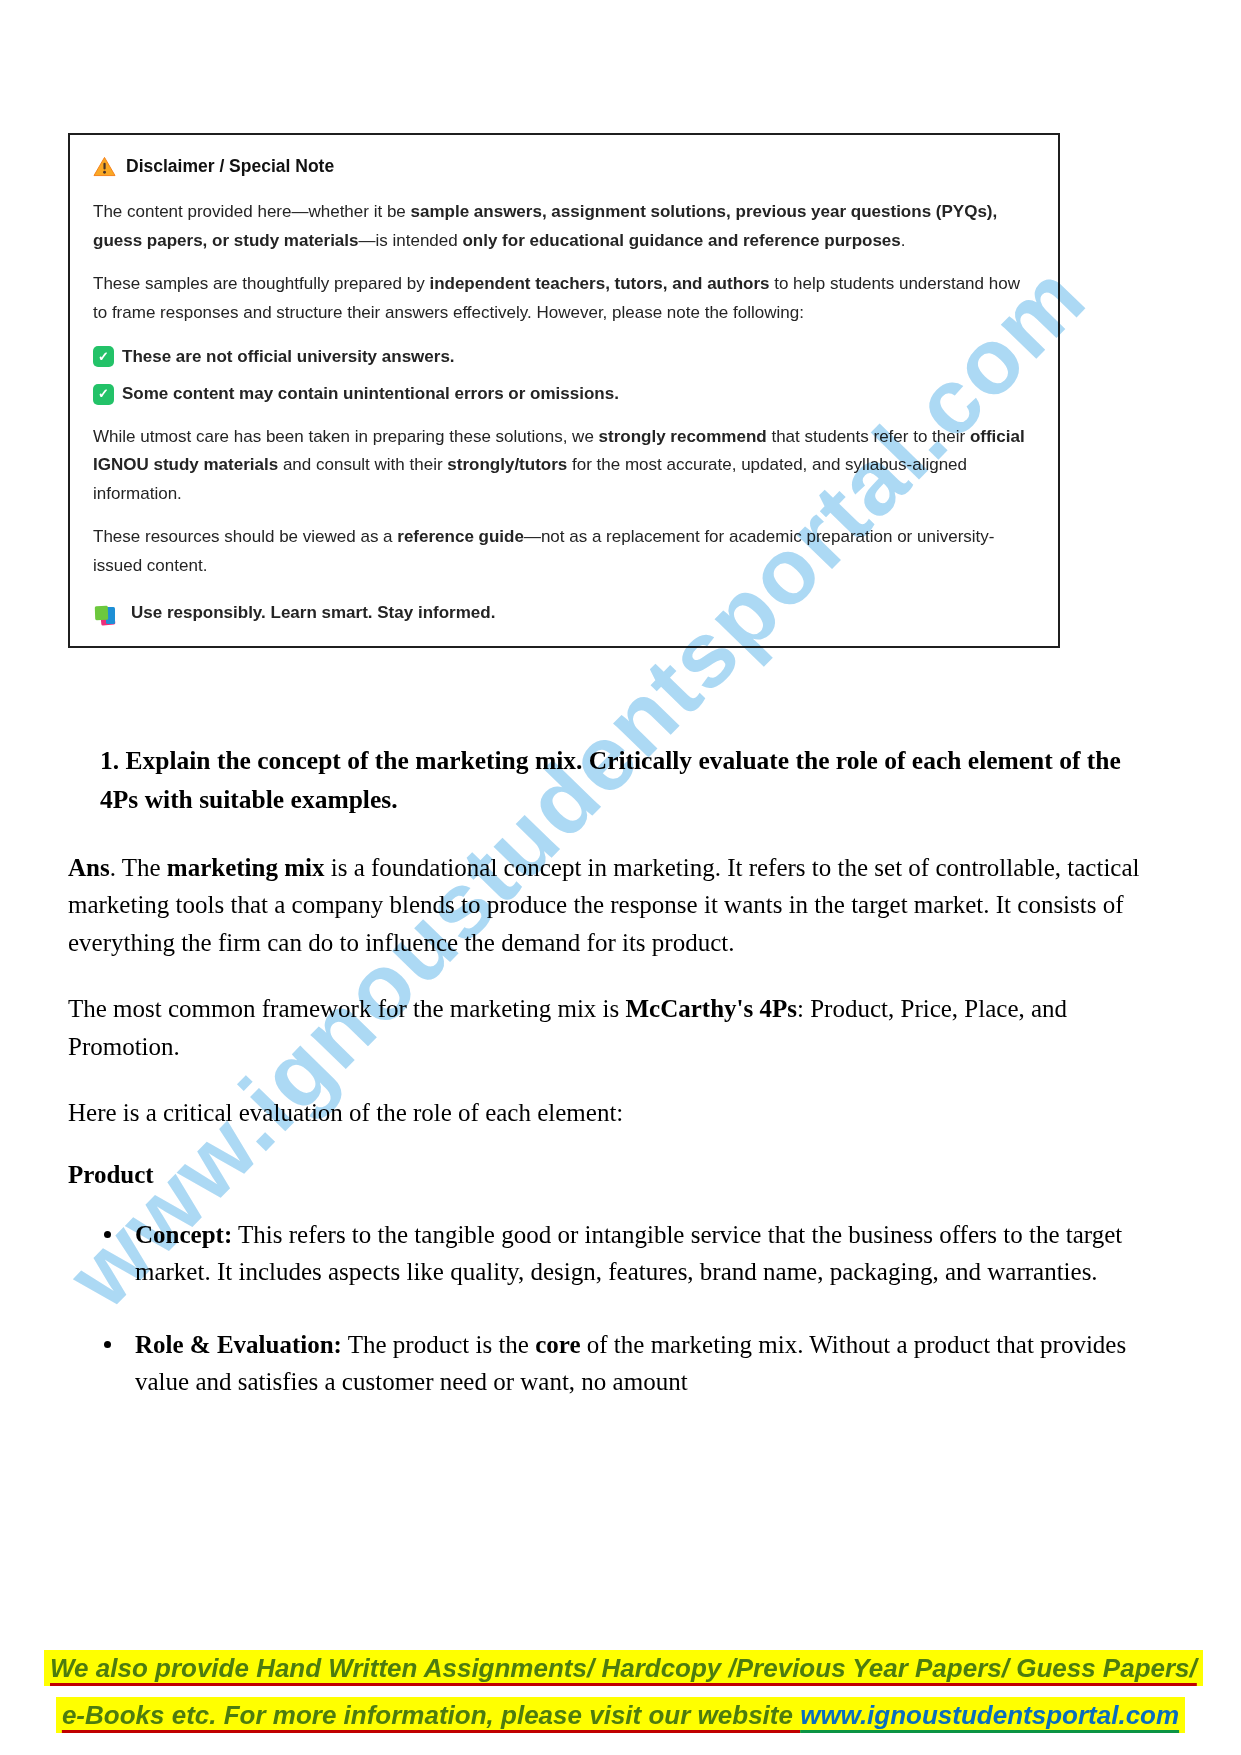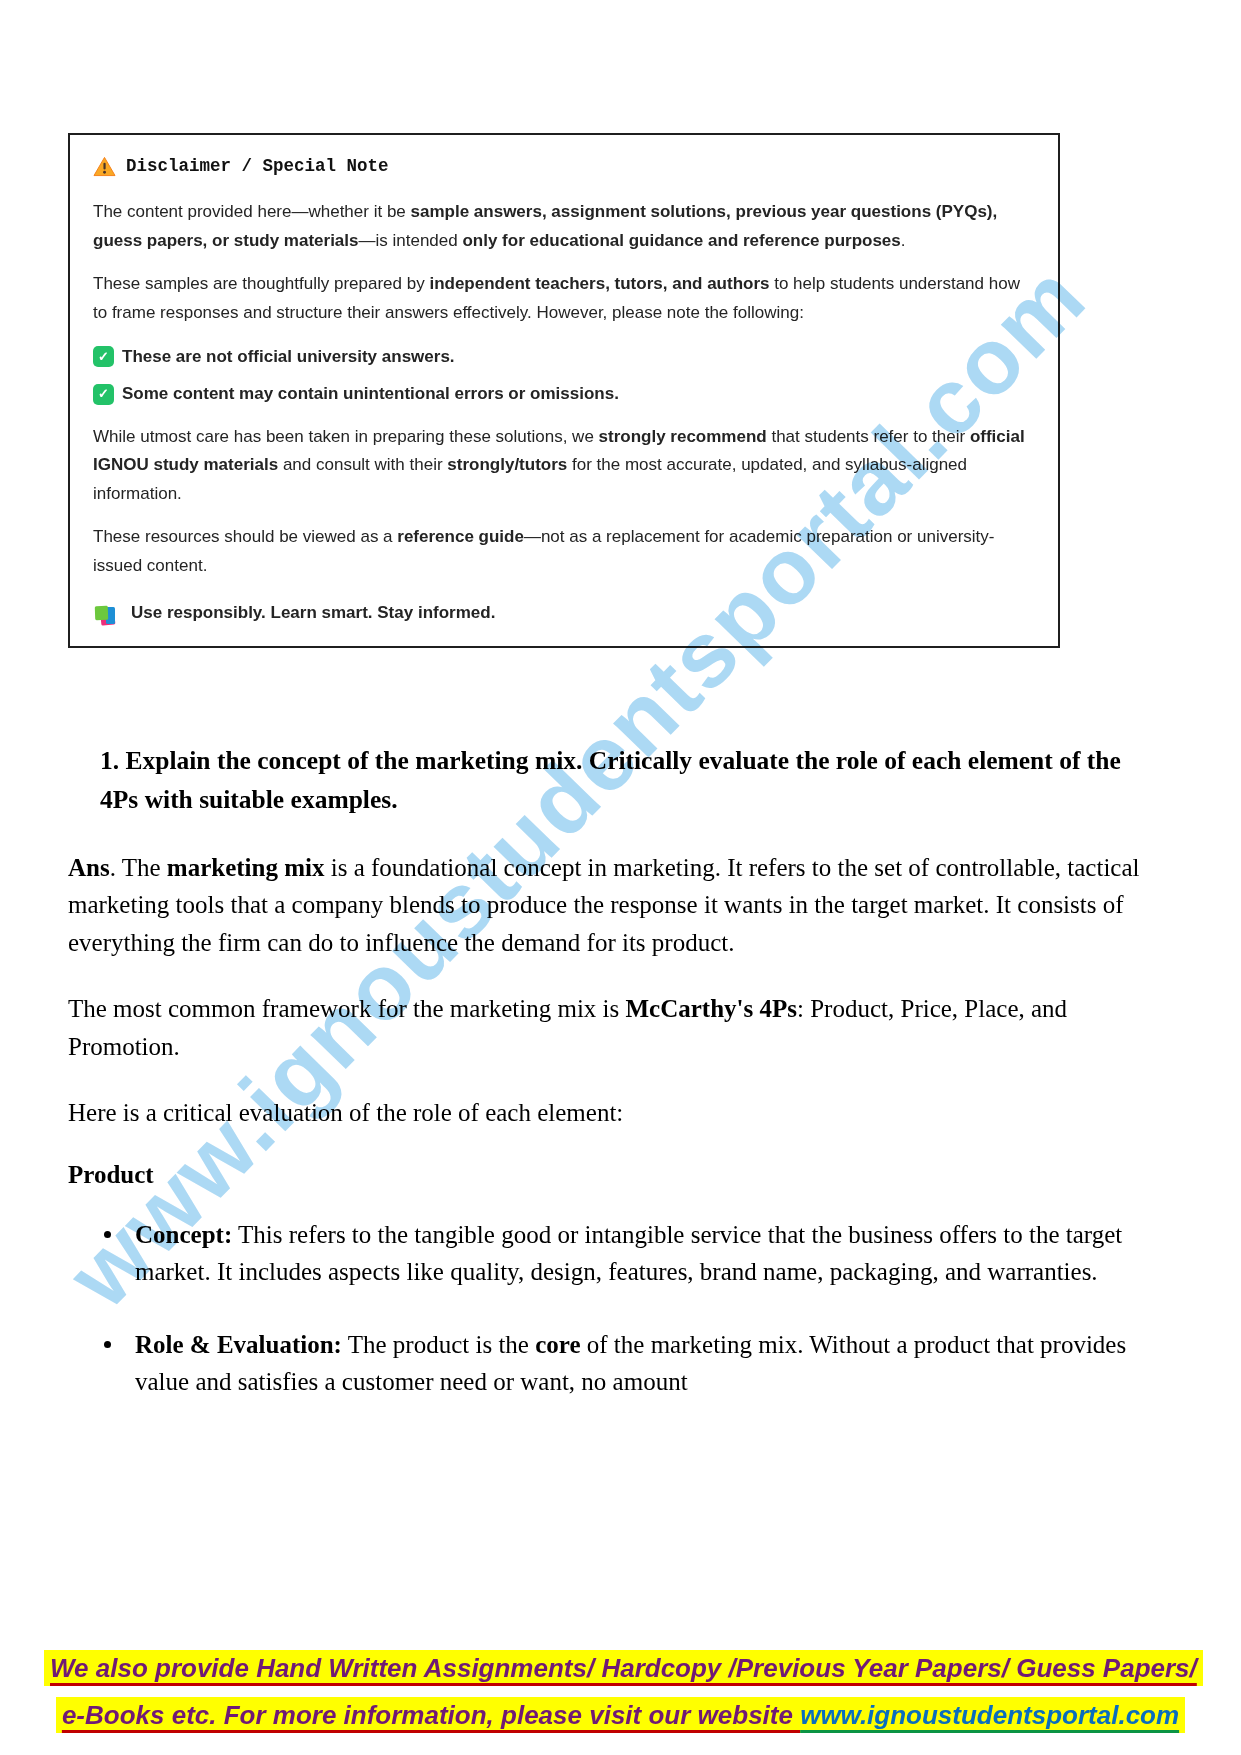--- a/index.html
+++ b/index.html
@@ -12,21 +12,21 @@
   .b { font-weight:bold; }
 
   
   .disclaimer-box {
     position:absolute; left:68px; top:133px; width:992px;
     border:2px solid #1f1f1f; background:#ffffff;
     padding:17px 23px 18px 23px;
     font-size:17px; line-height:1.68; color:#242424;
   }
   .disc-title-row { display:flex; align-items:center; gap:10px; margin-bottom:17px; }
-  .disc-title { font-size:17.5px; font-weight:bold; color:#111;font-family:Liberation Mono, monospace; }
+  .disc-title { font-size:17.5px; font-weight:bold; color:#111; }
   .warn-svg { display:block; }
   .disclaimer-box p { margin-bottom:15px;margin-top:12px; }
   .checklist { margin:2px 0 14px 0; }
   .check-item { display:flex; align-items:center; gap:8px; margin-bottom:9px; font-weight:bold; }
   .check-icon {
     width:21px; height:21px; flex:0 0 auto; border-radius:5px;
     background:#23c268; color:#ffffff; display:flex; align-items:center; justify-content:center;
     font-size:13px; font-weight:bold;
   }
   .check-icon::before { content:"✓"; }
@@ -55,21 +55,21 @@
   }
 
   
   .footer {
     position:absolute; left:44px; top:1645px; width:1153px;
     text-align:center; font-style:italic; font-weight:bold;
     font-size:26px; line-height:1.8;
   }
   .footer .hl { background:#ffff00; box-decoration-break:clone; -webkit-box-decoration-break:clone; padding:3px 6px; }
   .footer .red-text {
-    color:#701a75; text-decoration:underline; text-decoration-color:#c00000;
+    color:#4d7c0f; text-decoration:underline; text-decoration-color:#c00000;
     text-decoration-thickness:2.5px; text-underline-offset:6px;
   }
   .footer a.site-link {
     color:#0a6ebd; font-weight:bold; font-style:italic;
     text-decoration:underline; text-decoration-color:#0b9444;
     text-decoration-thickness:2.5px; text-underline-offset:6px;
   }
 
   
   .watermark {

